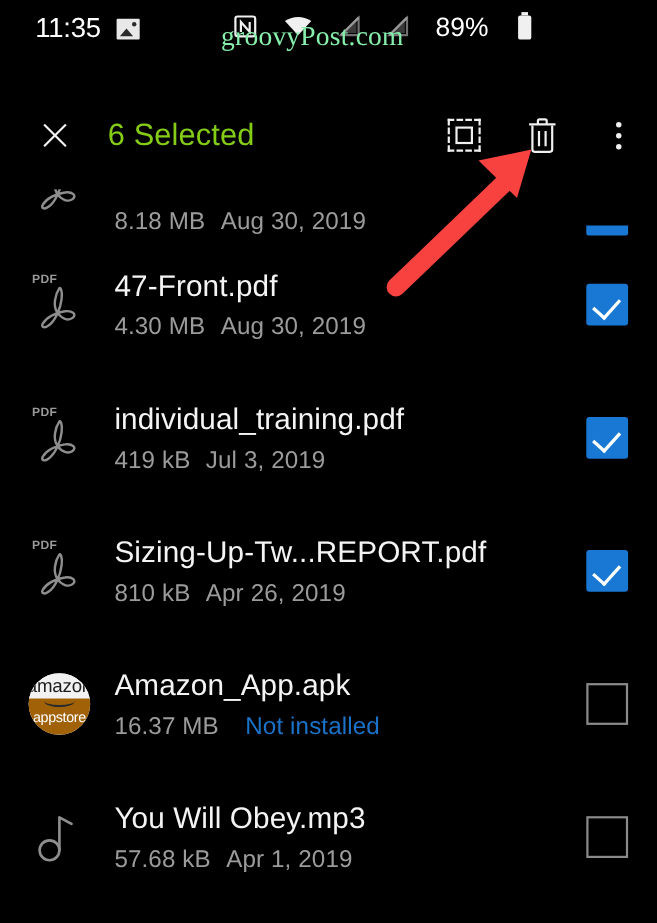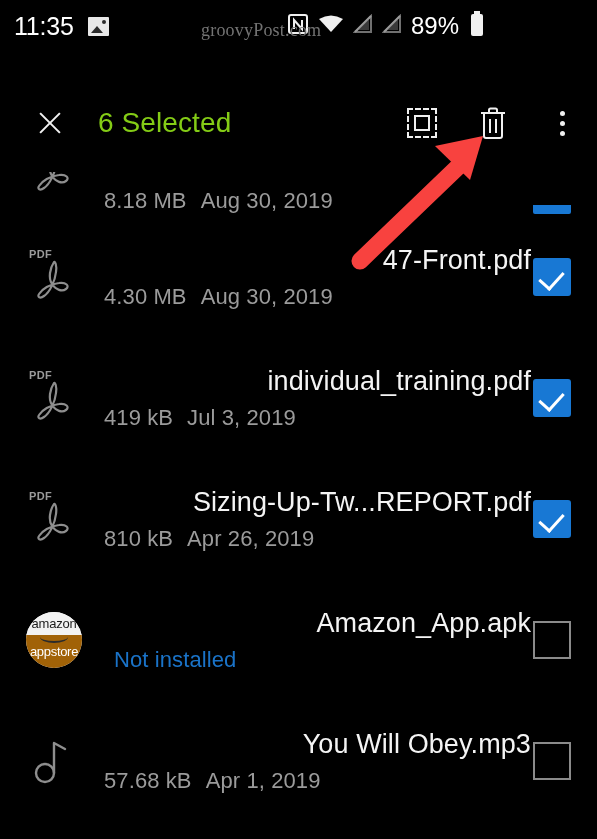--- a/index.html
+++ b/index.html
@@ -19,38 +19,38 @@
 
   
   .statusbar {
     position: absolute;
     top: 0; left: 0;
     width: 503px;
     height: 52px;
     display: flex;
     align-items: center;
     box-sizing: border-box;
-    padding: 0 18px 0 14px;
+    padding: 0 18px 0 32px;
   }
   .sb-clock {
     font-size: 25px;
     letter-spacing: -0.2px;
     color: #ffffff;
     font-weight: 400;
   }
   .sb-left-icons {
     display: flex;
     align-items: center;
     margin-left: 14px;
   }
   .sb-spacer { flex: 1 1 auto; }
   .sb-right {
     display: flex;
     align-items: center;
-    gap: 9px;
+    gap: 24px;
   }
   .sb-battery-pct {
     font-size: 24px;
     color: #ffffff;
     letter-spacing: 0px;
     margin-right: 1px;
   }
   .icon-photo {
     width: 21px; height: 19px;
     background: #e8e8e8;
@@ -74,22 +74,22 @@
     border-radius: 50%;
     background: #2b2b2b;
   }
 
   
   .watermark {
     position: absolute;
     top: 20px;
     left: 201px;
     font-family: "Liberation Serif", serif;
-    font-size: 18px;
-    color: #737373;
+    font-size: 25px;
+    color: #86efac;
     letter-spacing: 0.2px;
     white-space: nowrap;
     z-index: 1;
   }
 
   
   .actionbar {
     position: absolute;
     top: 90px; left: 0;
     width: 597px;
@@ -164,21 +164,20 @@
     background: #f0f0f0;
   }
 
   
   .filelist {
     position: absolute;
     top: 156px; left: 0;
     width: 597px;
     height: 683px;
     overflow: hidden;
-    text-align: right;
   }
   .row {
     position: relative;
     height: 121px;
     display: flex;
     align-items: center;
     box-sizing: border-box;
     padding: 0 24px 0 18px;
   }
   .row.clipped {
@@ -281,21 +280,21 @@
   .ico-amazon .top {
     position: absolute;
     top: 0; left: 0; right: 0;
     height: 42%;
     background: #f2f2f2;
     display: flex;
     align-items: center;
     justify-content: center;
   }
   .ico-amazon .top span {
-    font-size: 13px;
+    font-size: 17px;
     color: #1c1c1c;
     letter-spacing: -0.2px;
     line-height: 1;
   }
   .ico-amazon .bot {
     position: absolute;
     top: 42%; left: 0; right: 0; bottom: 0;
     background: #a16207;
     display: flex;
     align-items: center;
@@ -495,20 +494,21 @@
         </div>
         <div class="smile"></div>
         <div class="bot">
           <span>appstore</span>
         </div>
       </div>
     </div>
     <div class="row-body">
       <div class="row-name">Amazon_App.apk</div>
       <div class="row-meta">
+        <span>16.37 MB</span>
         <span class="status">Not installed</span>
       </div>
     </div>
     <div class="row-check">
       <div class="cb off"></div>
     </div>
   </div>
 
   <div class="row">
     <div class="row-icon">

